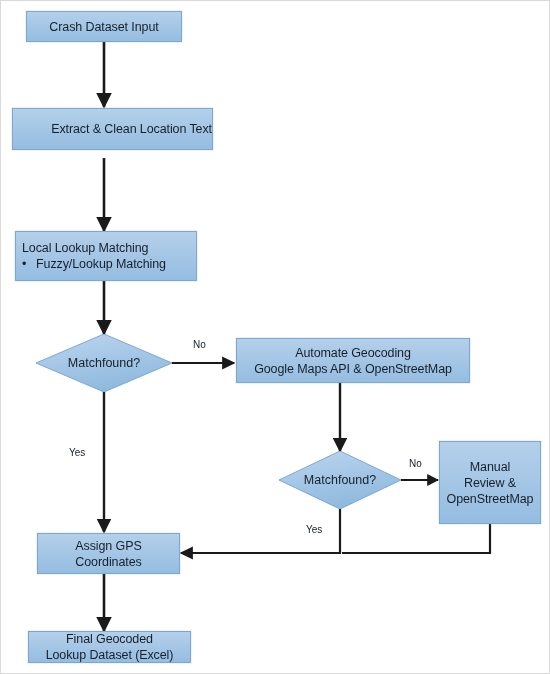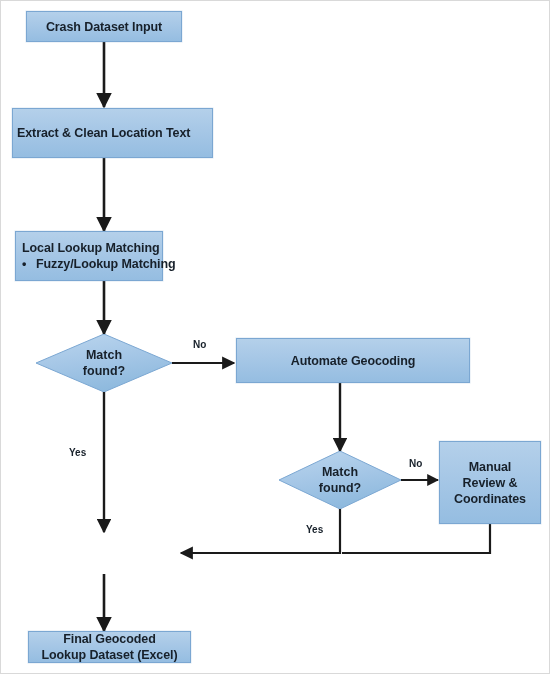--- a/index.html
+++ b/index.html
@@ -10,21 +10,20 @@
   }
   #canvas {
     position: relative;
     width: 550px;
     height: 674px;
     background: #ffffff;
     border: 1px solid #d9d9d9;
     box-sizing: border-box;
     overflow: hidden;
     font-family: "Liberation Sans", sans-serif;
-    font-weight: bold;
   }
   svg.flow-svg {
     position: absolute;
     left: 0;
     top: 0;
     width: 550px;
     height: 674px;
   }
   
   .node {
@@ -65,21 +64,21 @@
   .diamond .dia-shape {
     position: absolute;
     left: 0; top: 0;
     width: 100%; height: 100%;
   }
   .diamond .dia-label {
     position: absolute;
     left: 0; top: 0;
     width: 100%; height: 100%;
     display: flex;
-    flex-direction: column;
+    flex-direction: row;
     align-items: center;
     justify-content: center;
     text-align: center;
     color: #17202a;
     font-size: 12.5px;
     line-height: 1.3;
     pointer-events: none;
   }
 
   
@@ -121,25 +120,25 @@
 
     <path d="M 489 519 L 489 552 L 341 552" fill="none" stroke="#1a1a1a" stroke-width="2.2"></path>
 
     <line x1="103" y1="573" x2="103" y2="630" stroke="#1a1a1a" stroke-width="2.6" marker-end="url(#arrow)"></line>
   </svg>
 
   <div class="node" style="left:25px; top:10px; width:156px; height:31px;">
     <span class="line">Crash Dataset Input</span>
   </div>
 
-  <div class="node" style="left:11px; top:107px; width:201px; height:50px; align-items:flex-start; padding-left:4px;">
+  <div class="node" style="left:11px; top:107px; width:201px; height:42px; align-items:flex-end; padding-left:4px;">
     <span class="line">Extract &amp; Clean Location Text</span>
   </div>
 
-  <div class="node" style="left:14px; top:230px; width:148px; height:50px; align-items:flex-start; padding-left:6px;">
+  <div class="node" style="left:14px; top:230px; width:182px; height:50px; align-items:flex-start; padding-left:6px;">
     <span class="line">Local Lookup Matching</span>
     <span class="bullet-wrap">
       <span class="bullet-line">Fuzzy/Lookup Matching</span>
     </span>
   </div>
 
   <div class="diamond" style="left:35px; top:333px; width:136px; height:58px;">
     <svg class="dia-shape" viewBox="0 0 136 58" preserveAspectRatio="none">
       <defs>
         <linearGradient id="diaGrad1" x1="0" y1="0" x2="0.35" y2="1">
@@ -151,20 +150,21 @@
       <polygon points="68,0 136,29 68,58 0,29" fill="url(#diaGrad1)" stroke="#7ba7d2" stroke-width="1"></polygon>
     </svg>
     <div class="dia-label">
       <span class="line">Match</span>
       <span class="line">found?</span>
     </div>
   </div>
 
   <div class="node" style="left:235px; top:337px; width:234px; height:45px;justify-content:center;">
     <span class="line">Automate Geocoding</span>
+    <span class="line">Google Maps API &amp; OpenStreetMap</span>
   </div>
 
   <div class="diamond" style="left:278px; top:450px; width:122px; height:58px;">
     <svg class="dia-shape" viewBox="0 0 122 58" preserveAspectRatio="none">
       <defs>
         <linearGradient id="diaGrad2" x1="0" y1="0" x2="0.35" y2="1">
           <stop offset="0%" stop-color="#bcd6ee"></stop>
           <stop offset="55%" stop-color="#a4c6e6"></stop>
           <stop offset="100%" stop-color="#8fbade"></stop>
         </linearGradient>
@@ -173,23 +173,27 @@
     </svg>
     <div class="dia-label">
       <span class="line">Match</span>
       <span class="line">found?</span>
     </div>
   </div>
 
   <div class="node" style="left:438px; top:440px; width:102px; height:83px;">
     <span class="line">Manual</span>
     <span class="line">Review &amp;</span>
+    <span class="line">OpenStreetMap</span>
+  </div>
+
+  <div class="node" style="left:36px; top:532px; width:143px; height:41px;">
+    <span class="line">Assign GPS</span>
     <span class="line">Coordinates</span>
   </div>
-
 
   <div class="node" style="left:27px; top:630px; width:163px; height:32px;">
     <span class="line">Final Geocoded</span>
     <span class="line">Lookup Dataset (Excel)</span>
   </div>
 
   <span class="edge-label" style="left:192px; top:339px;">No</span>
 
   <span class="edge-label" style="left:68px; top:447px;">Yes</span>
 

